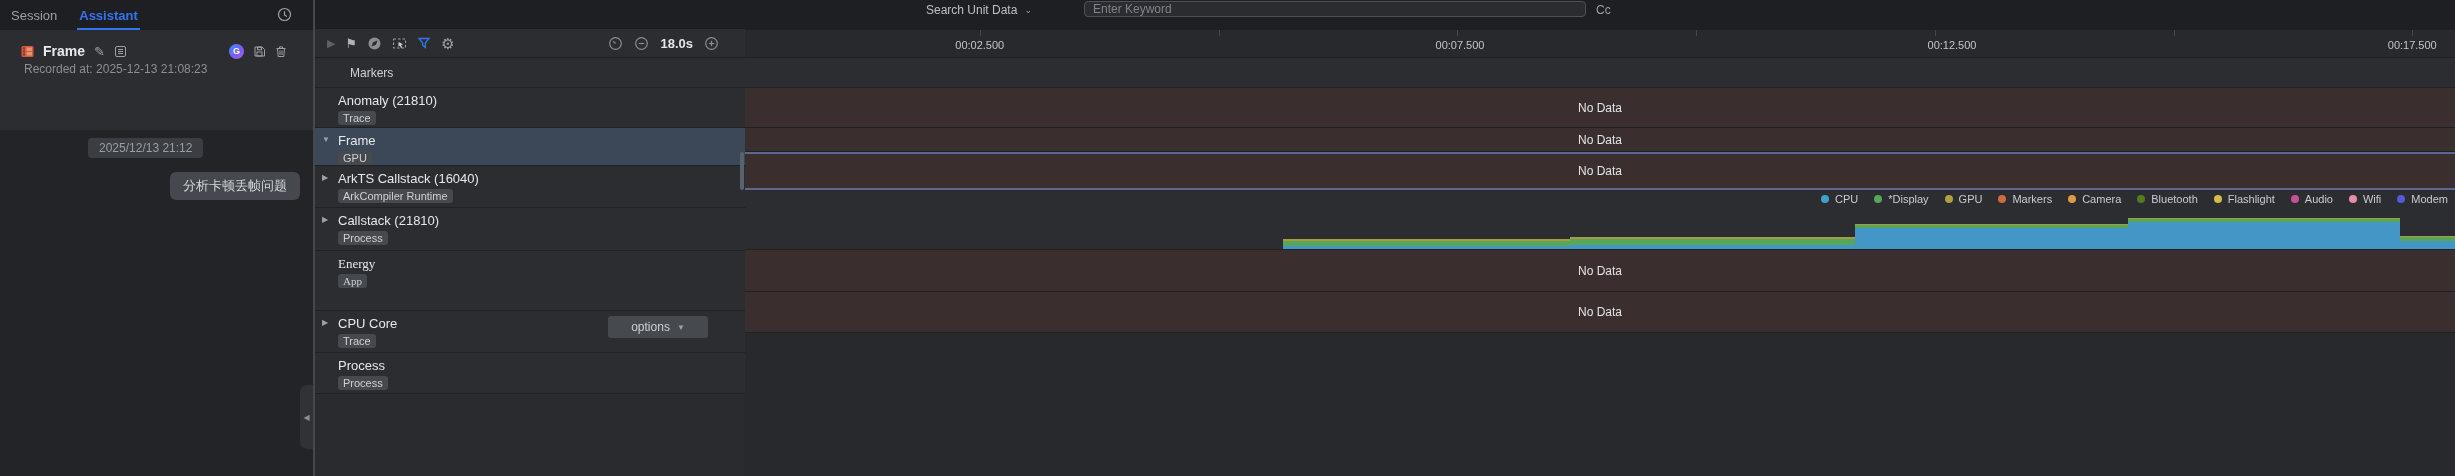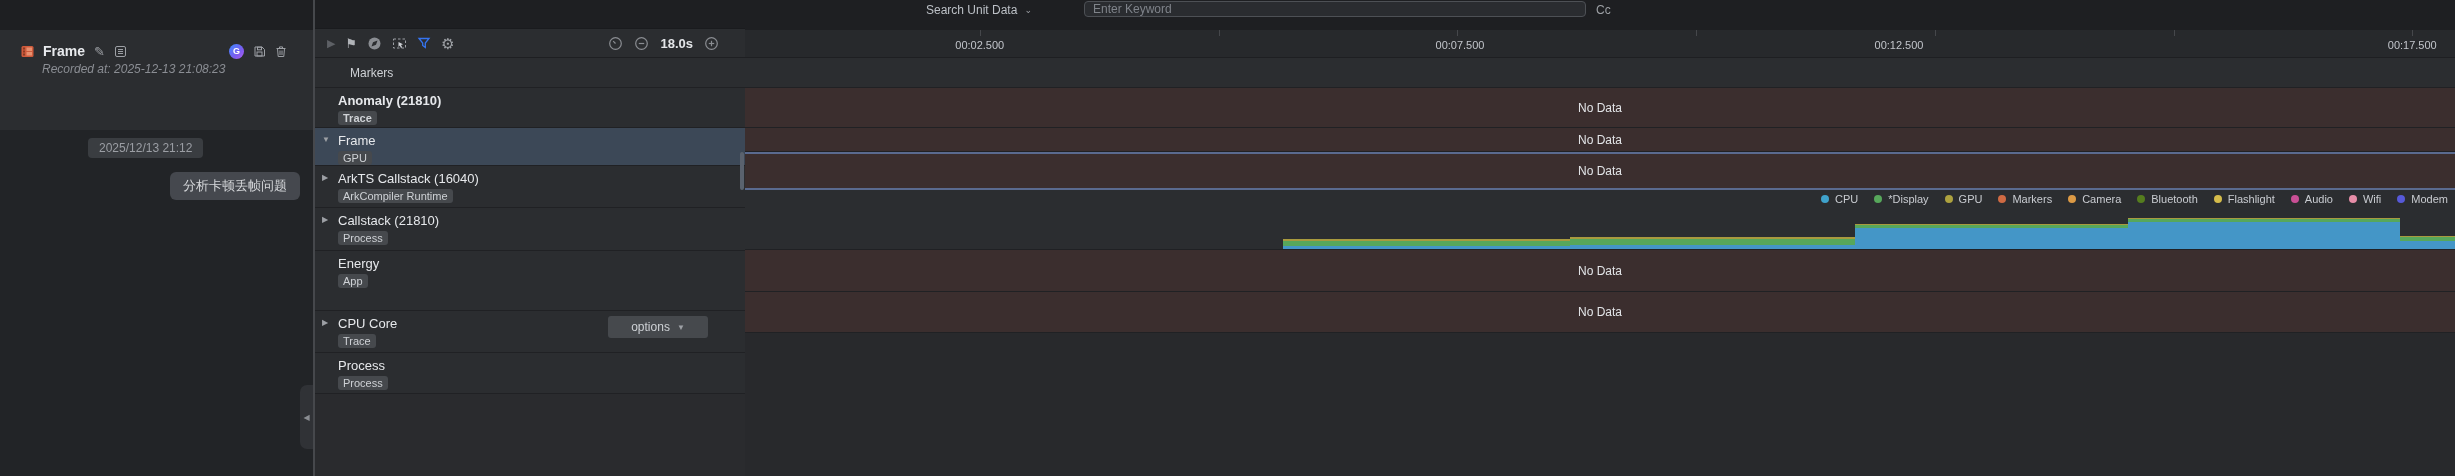--- a/index.html
+++ b/index.html
@@ -17,21 +17,21 @@
   .sb-history{position:absolute;right:21px;top:7px;line-height:0;}
   .sb-card{position:absolute;top:30px;left:0;right:0;height:100px;background:#2b2d30;}
   .card-row1{display:flex;align-items:center;gap:9px;padding:13px 26px 0 21px;}
   .card-title{font-size:14px;font-weight:bold;color:#e8eaed;}
   .card-spacer{flex:1;}
   .icn{line-height:0;display:inline-block;}
   .txt-icn{color:#9da0a5;font-size:13px;line-height:13px;}
   .g-avatar{width:15px;height:15px;border-radius:50%;background:linear-gradient(135deg,#3d8bff 0%,#7a5cf0 60%,#b05cf0 100%);
     display:flex;align-items:center;justify-content:center;color:#fff;font-size:9px;font-weight:bold;}
   .card-dur{padding:7px 0 0 42px;font-size:12px;color:#8b8e94;}
-  .card-rec{padding:3px 0 0 42px;font-size:12px;color:#8b8e94;font-style:italic;}
+  .card-rec{padding:3px 0 0 24px;font-size:12px;color:#8b8e94;}
   .sb-chat{position:absolute;top:130px;left:0;right:0;bottom:0;background:#222427;}
   .chat-chip{position:absolute;left:88px;top:8px;background:#3a3d41;border-radius:4px;padding:3px 11px;font-size:12px;color:#9b9ea4;}
   .chat-bubble{position:absolute;right:13px;top:42px;background:#45484e;border-radius:6px;padding:5px 13px;font-size:13px;color:#d5d7da;text-align:right;}
   .collapse-handle{position:absolute;left:300px;top:385px;width:13px;height:64px;background:#303236;border-radius:7px 0 0 7px;
     display:flex;align-items:center;justify-content:center;color:#8a8d92;font-size:8px;}
   .splitter{position:absolute;left:313px;top:0;bottom:0;width:2px;background:#46484c;}
   
   .labels-col{position:absolute;left:315px;top:0;width:430px;height:476px;background:#2a2b2e;}
   .lc-top{height:28px;background:#1e1f22;}
   .lc-toolbar{height:30px;box-sizing:border-box;background:#2b2d30;border-top:1px solid #1a1b1e;border-bottom:1px solid #1e1f22;
@@ -70,20 +70,30 @@
   .search-input{position:absolute;left:1084px;top:1px;width:484px;height:14px;z-index:10;
     background:#2a2c30;border:1px solid #4d5055;border-radius:4px;color:#dfe1e5;font-size:12px;padding:0 8px;outline:none;
     font-family:"Liberation Sans","DejaVu Sans",sans-serif;}
   .search-input::placeholder{color:#7f838a;}
   .match-case{position:absolute;left:1596px;top:3px;font-size:12px;color:#9da0a5;z-index:10;}
 </style>
 </head>
 <body>
 
 <div class="sidebar">
+  <div class="sb-tabs">
+    <span class="sb-tab">Session</span>
+    <span class="sb-tab active">Assistant</span>
+    <span class="sb-history icn">
+      <svg width="15" height="15">
+          <circle cx="7.5" cy="7.5" r="6" fill="none" stroke="#9da0a5" stroke-width="1.2"></circle>
+          <path d="M7.5 4.3 V8 l2.4 1.5" fill="none" stroke="#9da0a5" stroke-width="1.2"></path>
+        </svg>
+    </span>
+  </div>
   <div class="sb-card">
     <div class="card-row1">
       <span class="icn">
         <svg width="13" height="13">
             <rect x="0.5" y="1" width="12" height="11" rx="1.5" fill="#cf5b3c"></rect>
             <rect x="2" y="2.5" width="2" height="2" fill="#8a3a24"></rect>
             <rect x="2" y="5.5" width="2" height="2" fill="#8a3a24"></rect>
             <rect x="2" y="8.5" width="2" height="2" fill="#8a3a24"></rect>
             <rect x="5.5" y="2.5" width="5.5" height="3.5" fill="#e8906f"></rect>
             <rect x="5.5" y="7" width="5.5" height="3.5" fill="#e8906f"></rect>
@@ -173,40 +183,40 @@
             <line x1="4.8" y1="7.5" x2="10.2" y2="7.5" stroke="#8a8d92" stroke-width="1.2"></line>
             <line x1="7.5" y1="4.8" x2="7.5" y2="10.2" stroke="#8a8d92" stroke-width="1.2"></line>
           </svg>
       </span>
     </span>
   </div>
   <div id="labels-rows">
       <div class="lrow" style="height: 30px;">
         <div class="title hdr">Markers</div>
       </div>
-      <div class="lrow" style="height: 40px; font-weight: bold;">
+      <div class="lrow" style="height: 40px;">
         <div class="title">Anomaly (21810)</div>
         <div class="badge">Trace</div>
       </div>
       <div class="lrow selected" style="height: 38px;">
         <div class="arrow">▼</div>
         <div class="title">Frame</div>
         <div class="badge">GPU</div>
       </div>
       <div class="lrow" style="height: 42px;">
         <div class="arrow">▶</div>
         <div class="title">ArkTS Callstack (16040)</div>
         <div class="badge">ArkCompiler Runtime</div>
       </div>
       <div class="lrow" style="height: 43px;">
         <div class="arrow">▶</div>
         <div class="title">Callstack (21810)</div>
         <div class="badge">Process</div>
       </div>
-      <div class="lrow" style="height: 60px;">
+      <div class="lrow" style="height: 60px; font-family: Liberation Serif, serif;">
         <div class="title">Energy</div>
         <div class="badge">App</div>
       </div>
       <div class="lrow" style="height: 42px;">
         <div class="arrow">▶</div>
         <div class="title">CPU Core</div>
         <div class="badge">Trace</div>
         <div class="options-btn">
           <span>options</span>
           <span class="options-caret">▼</span>
@@ -225,21 +235,21 @@
   <div class="cc-ruler" id="ruler">
       <div class="tick" style="left: 234.75px;"></div>
       <div class="tick" style="left: 473.5px;"></div>
       <div class="tick" style="left: 712.25px;"></div>
       <div class="tick" style="left: 951px;"></div>
       <div class="tick" style="left: 1189.75px;"></div>
       <div class="tick" style="left: 1428.5px;"></div>
       <div class="tick" style="left: 1667.25px;"></div>
       <div class="tick-label" style="left: 234.75px;">00:02.500</div>
       <div class="tick-label" style="left: 715px;">00:07.500</div>
-      <div class="tick-label" style="left: 1154px;">00:12.500</div>
+      <div class="tick-label" style="left: 1207px;">00:12.500</div>
       <div class="tick-label" style="left: 1667.25px;">00:17.500</div>
     </div>
   <div id="chart-rows">
       <div class="crow header" style="height: 30px;"></div>
       <div class="crow nodata" style="height: 40px;">
         <div class="nodata-text">No Data</div>
       </div>
       <div class="crow nodata" style="height: 24px;">
         <div class="nodata-text">No Data</div>
       </div>

